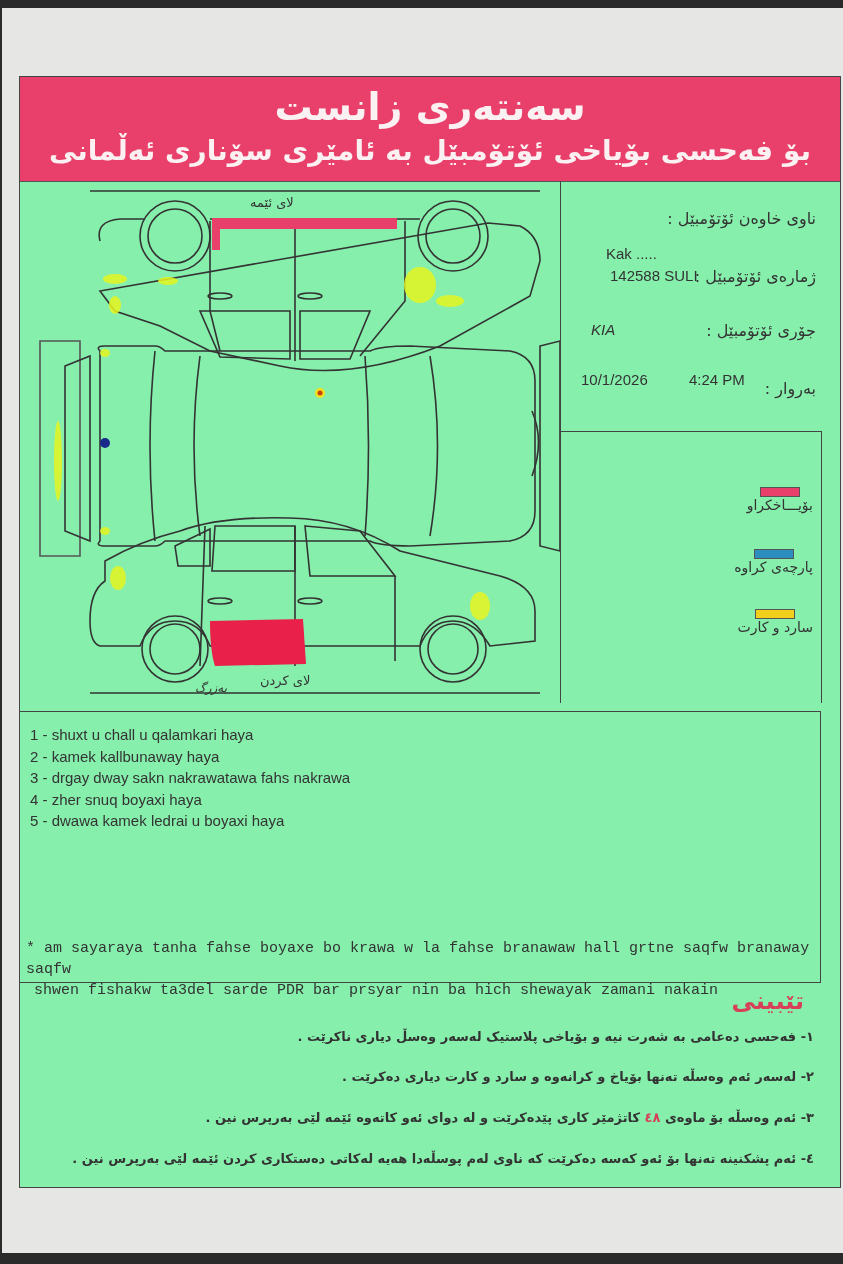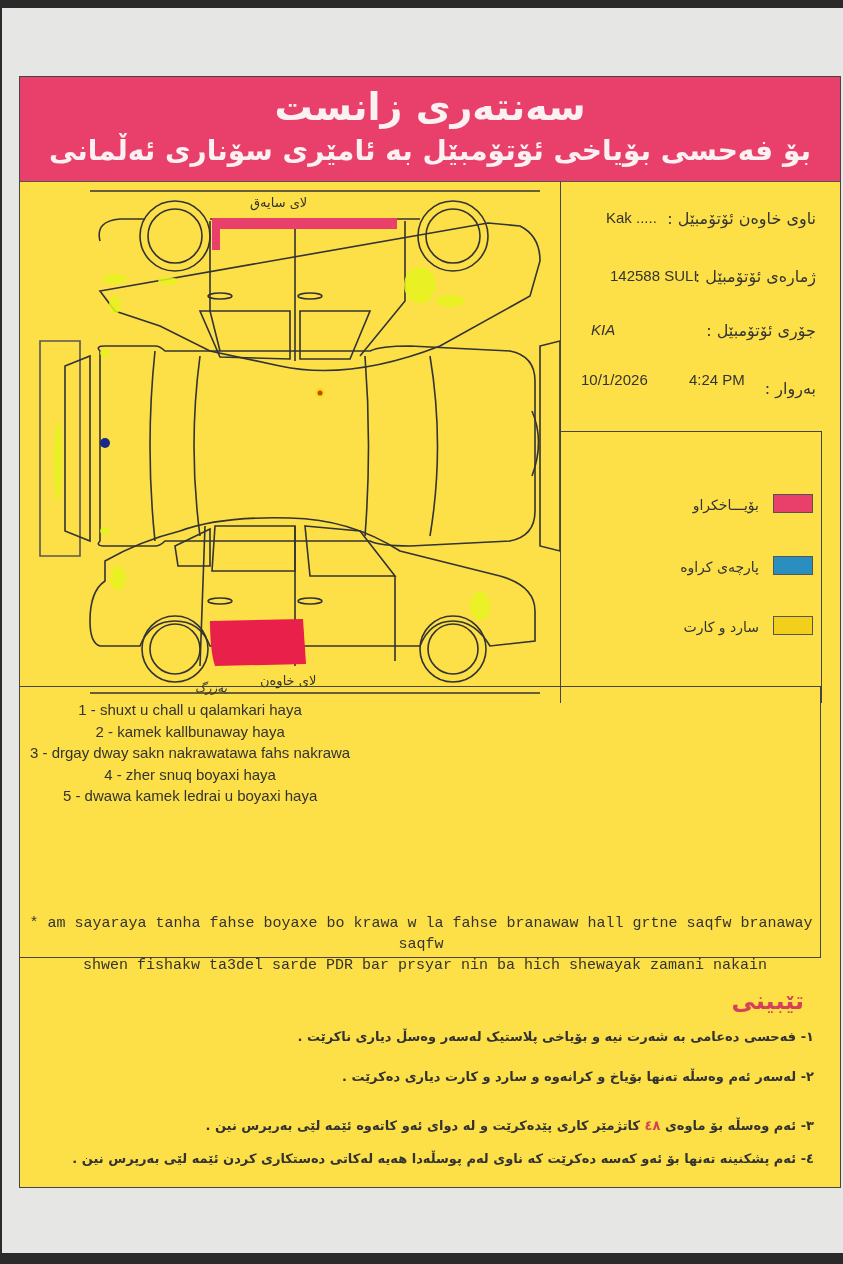--- a/index.html
+++ b/index.html
@@ -7,21 +7,21 @@
     width:843px; height:1264px; overflow:hidden; position:relative;
     background:#2a2a2a;
     font-family:"DejaVu Sans", sans-serif;
   }
   .paper {
     position:absolute; left:2px; top:8px; width:841px; height:1245px;
     background:#e6e6e4;
   }
   .doc {
     position:absolute; left:17px; top:68px; width:822px; height:1112px;
-    background:#fde047;
+    background:#86efac;
     border:1.5px solid #444;
     box-sizing:border-box;
   }
   .header {
     position:absolute; left:0; top:0; width:100%; height:104px;
     background:#e8406a;
     color:#fbf0f2;
     text-align:center;
     border-bottom:1.5px solid #555;
   }
@@ -37,30 +37,29 @@
     border-bottom:1.5px solid #444;
   }
   .info-row { position:absolute; left:0; right:0; height:24px; font-size:14px; color:#333; }
   .info-row .label { position:absolute; right:6px; direction:rtl; font-size:16px;text-align:right; }
   .info-row .value { position:absolute; font-family:"Liberation Sans", sans-serif; font-size:15px; }
 
   .legend {
     position:absolute; left:541px; top:354px; right:18px; height:272px;
     border-right:1.5px solid #444;
   }
-  .legend-item { position:absolute; right:8px; height:26px; display:flex; align-items:flex-end; gap:14px; direction:rtl; }
+  .legend-item { position:absolute; right:8px; height:26px; display:flex; align-items:center; direction:rtl;flex-direction:column; }
   .legend-item .swatch { width:40px; height:19px; border:1px solid #555; box-sizing:border-box; }
   .legend-item .ltext { font-size:14px; color:#333; }
 
   .notes-box {
-    position:absolute; left:0; top:609px; width:800px; height:270px;
+    position:absolute; left:0; top:634px; width:800px; height:270px;
     border-top:1.5px solid #444;
     border-right:1.5px solid #444;
     border-bottom:1.5px solid #444;
-    text-align:center;
   }
   .notes-list { position:absolute; left:10px; top:12px; font-family:"Liberation Sans", sans-serif; font-size:15px; color:#333; line-height:21.5px; }
   .footnote { position:absolute; left:6px; top:226px; width:790px; font-family:Liberation Mono, monospace; font-size:15px; color:#333; line-height:21px; }
 
   .rules { position:absolute; left:0; top:900px; width:800px; height:210px; direction:rtl; }
   .rules-title { position:absolute; right:16px; top:10px; font-size:24px; font-weight:bold; color:#d8405a; }
   .rule { position:absolute; right:6px; font-size:13px; font-weight:bold; color:#333; white-space:nowrap; }
   .rule .hl { color:#d8405a; }
 
   .car-label { position:absolute; font-size:13px; color:#333; direction:rtl; }
@@ -132,29 +131,29 @@
           <ellipse cx="95" cy="124" rx="6" ry="9"></ellipse>
           <ellipse cx="400" cy="104" rx="16" ry="18"></ellipse>
           <ellipse cx="430" cy="120" rx="14" ry="6"></ellipse>
           <ellipse cx="98" cy="397" rx="8" ry="12"></ellipse>
           <ellipse cx="460" cy="425" rx="10" ry="14"></ellipse>
           <ellipse cx="38" cy="280" rx="4" ry="40"></ellipse>
           <ellipse cx="85" cy="350" rx="5" ry="4"></ellipse>
           <ellipse cx="85" cy="172" rx="5" ry="4"></ellipse>
         </g>
       </svg>
-      <div class="car-label" style="left:230px; top:14px;">لای سایەق</div>
-      <div class="car-label" style="left:240px; top:492px;">لای خاوەن</div>
+      <div class="car-label" style="left:230px; top:14px;">لای ئێمە</div>
+      <div class="car-label" style="left:240px; top:492px;">لای کردن</div>
       <div class="car-label" style="left:175px; top:500px; font-style:italic; font-size:12px;">بەزرگ</div>
     </div>
 
     <div class="info">
       <div class="info-row" style="top:28px;">
         <span class="label">ناوی خاوەن ئۆتۆمبێل :</span>
-        <span class="value" style="left:45px;">Kak .....</span>
+        <span class="value" style="left:45px;margin-top:36px;">Kak .....</span>
       </div>
       <div class="info-row" style="top:86px;">
         <span class="label">ژمارەی ئۆتۆمبێل :</span>
         <span class="value" style="left:49px;">142588 SULI</span>
       </div>
       <div class="info-row" style="top:140px;">
         <span class="label">جۆری ئۆتۆمبێل :</span>
         <span class="value" style="left:30px;font-style:italic;">KIA</span>
       </div>
       <div class="info-row" style="top:190px;">
@@ -190,20 +189,20 @@
       <div class="footnote">
         <div>* am sayaraya tanha fahse boyaxe bo krawa w la fahse branawaw hall grtne saqfw branaway saqfw</div>
         <div style="padding-left:8px;">shwen fishakw   ta3del sarde PDR bar prsyar nin ba hich shewayak zamani nakain</div>
       </div>
     </div>
 
     <div class="rules">
       <div class="rules-title">تێبینی</div>
       <div class="rule" style="top:52px;">١- فەحسی دەعامی بە شەرت نیە و بۆیاخی پلاستیک لەسەر وەسڵ دیاری ناکرێت .</div>
       <div class="rule" style="top:92px;">٢- لەسەر ئەم وەسڵە تەنها بۆیاخ و کرانەوە و سارد و کارت دیاری دەکرێت .</div>
-      <div class="rule" style="top:133px;margin-top:8px;">
+      <div class="rule" style="top:133px;">
         <span>٣- ئەم وەسڵە بۆ ماوەی </span><span class="hl">٤٨</span><span> کاتژمێر کاری پێدەکرێت و لە دوای ئەو کاتەوە ئێمە لێی بەرپرس نین .</span>
       </div>
       <div class="rule" style="top:174px;">٤- ئەم پشکنینە تەنها بۆ ئەو کەسە دەکرێت کە ناوی لەم پوسڵەدا هەیە لەکاتی دەستکاری کردن ئێمە لێی بەرپرس نین .</div>
     </div>
 
   </div>
 </div>
 
 </body></html>

